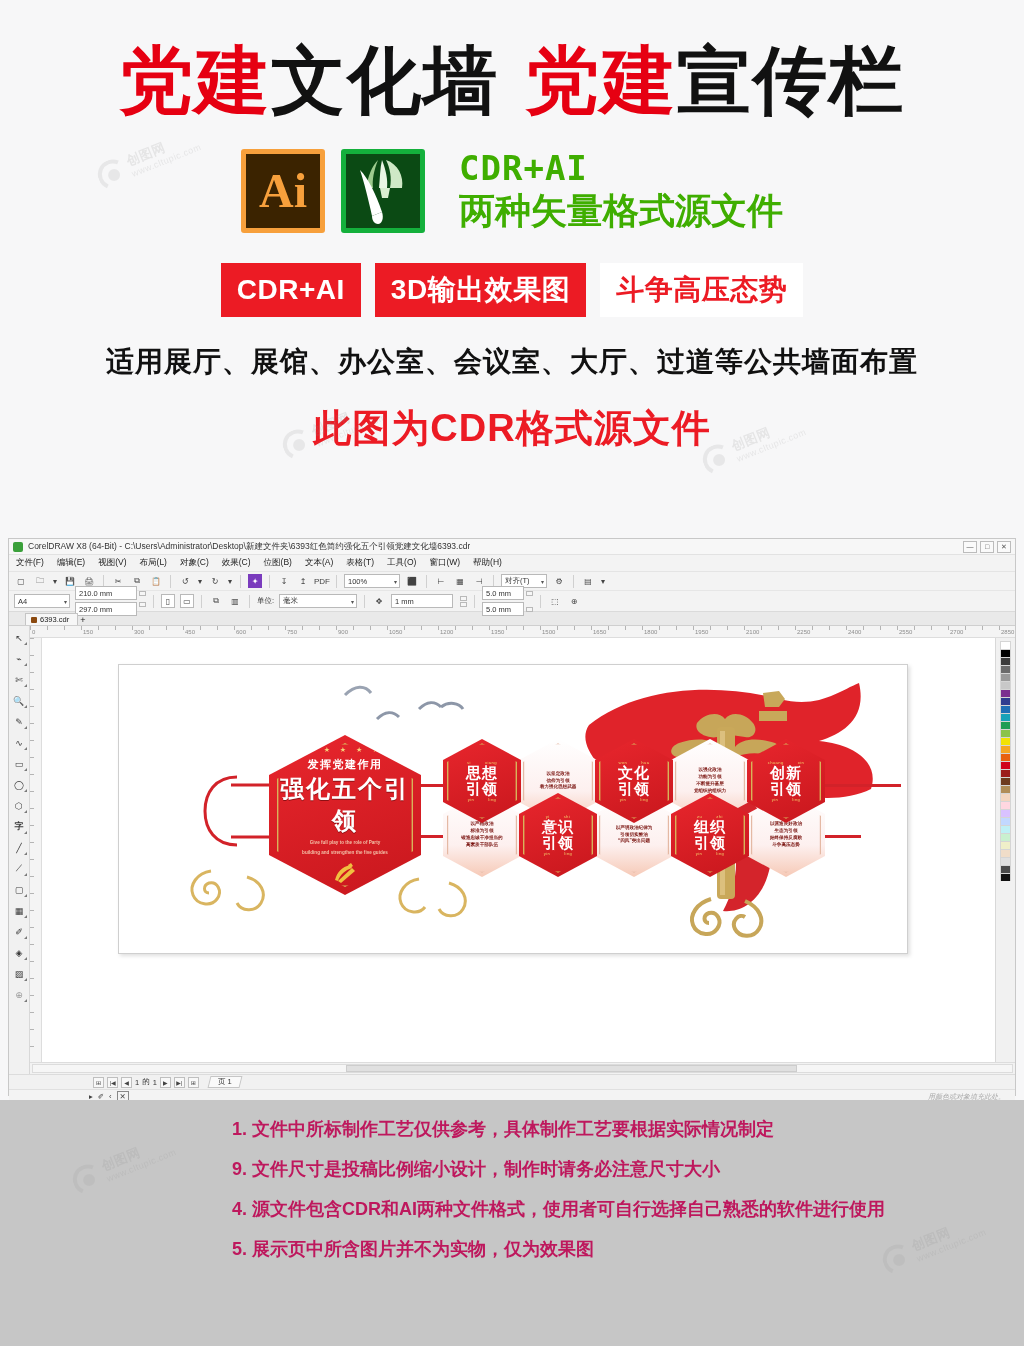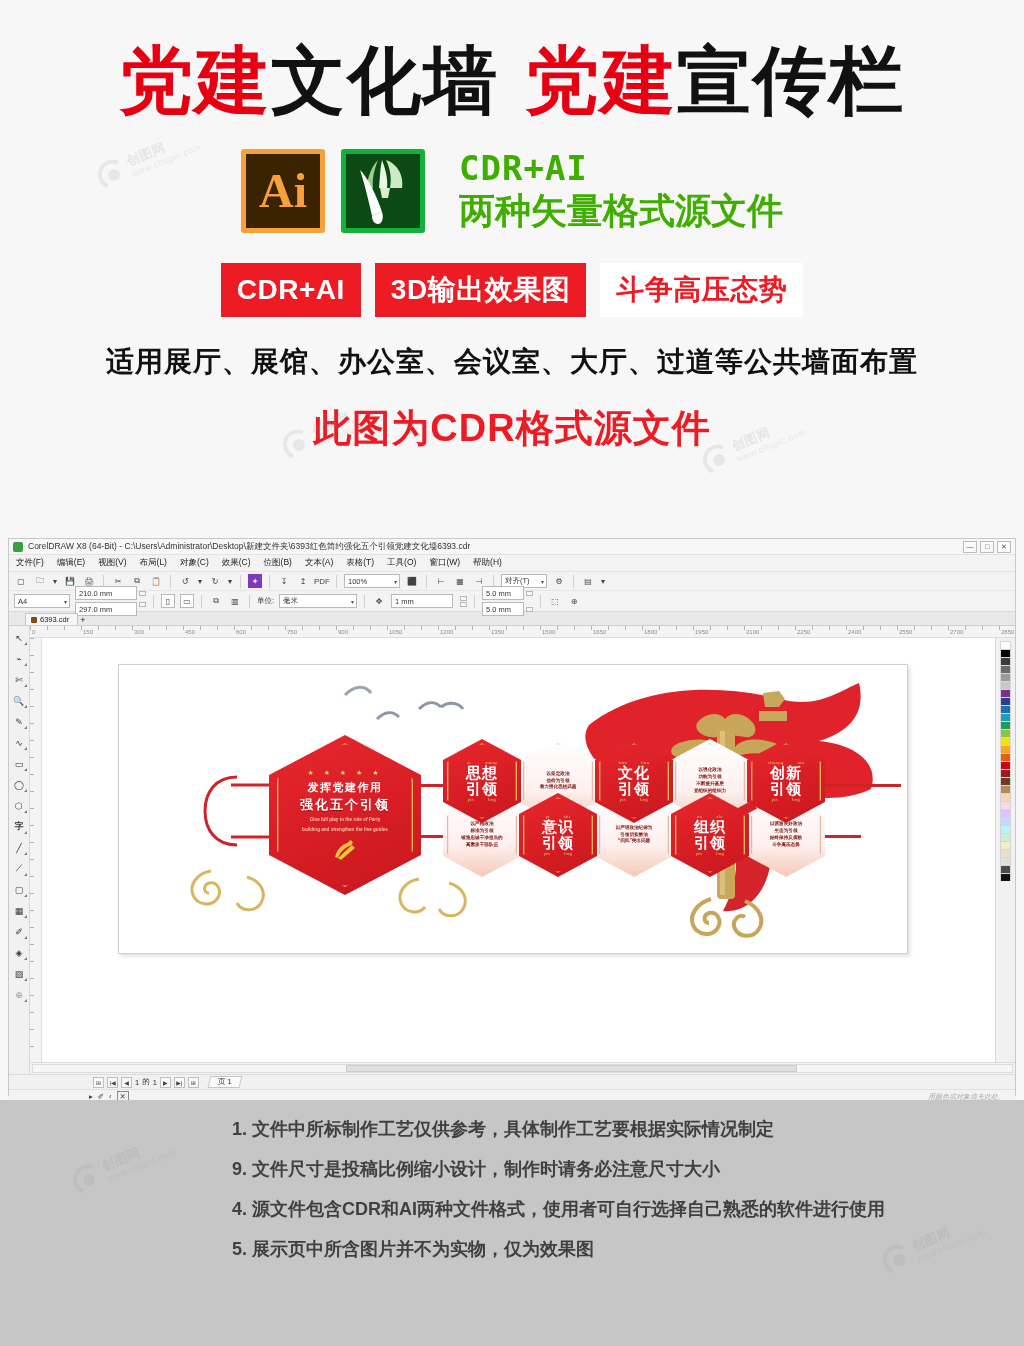--- a/index.html
+++ b/index.html
@@ -163,30 +163,30 @@
     border:0; background: transparent;
     box-shadow: inset 0 0 0 1.4px #d8b35a;
   }
   .hx-py { color:#f4cf6a; font-size:4.2px; letter-spacing:.4px; display:flex; gap:14px; }
   .hx-cn { color:#fff; font-weight:900; line-height:1.05; letter-spacing:1px; }
   .hx-body { color:#7a1410; font-size:4.6px; line-height:1.5; font-weight:700; padding:0 5px; }
   .connector { position:absolute; background:#d22229; height:2px; }
 
   .maintxt-stars { color:#f6d37a; font-size:7px; letter-spacing:4px; }
   .maintxt-l1 { color:#fff; font-weight:900; font-size:11px; letter-spacing:1.5px; margin-top:3px; }
-  .maintxt-l2 { color:#fff; font-weight:900; font-size:13px; letter-spacing:2px; margin-top:1px;
+  .maintxt-l2 { color:#fff; font-weight:900; font-size:24px; letter-spacing:2px; margin-top:1px;
                 text-shadow: 0 1px 0 #8d1014; }
   .maintxt-en { color:#f3bfa7; font-size:4.6px; font-weight:700; line-height:1.35; margin-top:3px; }
 
   
   .footer { position:absolute; left:0; top:1100px; width:1024px; height:246px; background:#c6c6c6; }
   .flabel { position:absolute; left:62px; top:1176px; background:#fff; color:#111;
             font-size:30px; font-weight:900; padding:4px 10px; letter-spacing:2px; }
   .notes { position:absolute; left:232px; top:1120px; width:770px; }
-  .note { font-size:18px; color:#404040; font-weight:700; line-height:1; margin-bottom:22px; white-space:nowrap; }
+  .note { font-size:18px; color:#be185d; font-weight:700; line-height:1; margin-bottom:22px; white-space:nowrap; }
 </style>
 </head>
 <body>
 
 <div class="page">
 
   <div class="wm" style="left:95px; top:145px;">
     <div class="ring"></div>
     <div class="wmtxt">
         <b>创图网</b>

